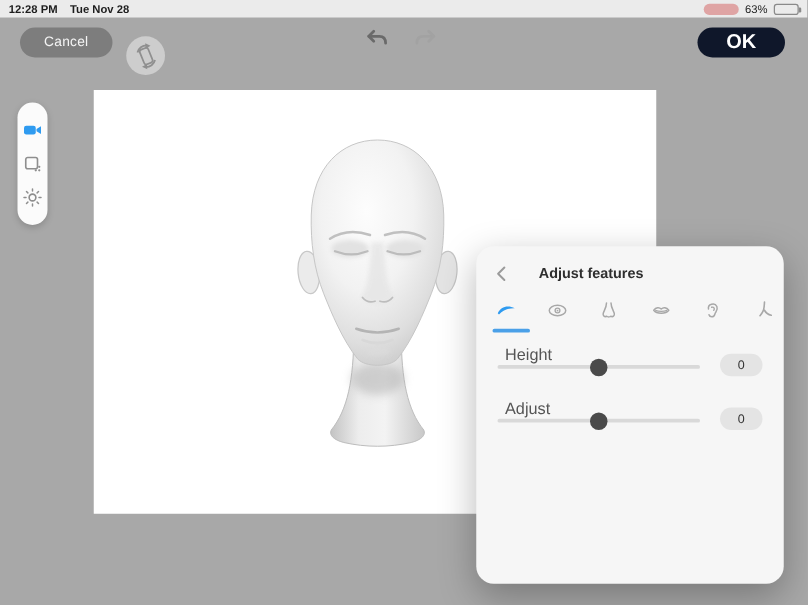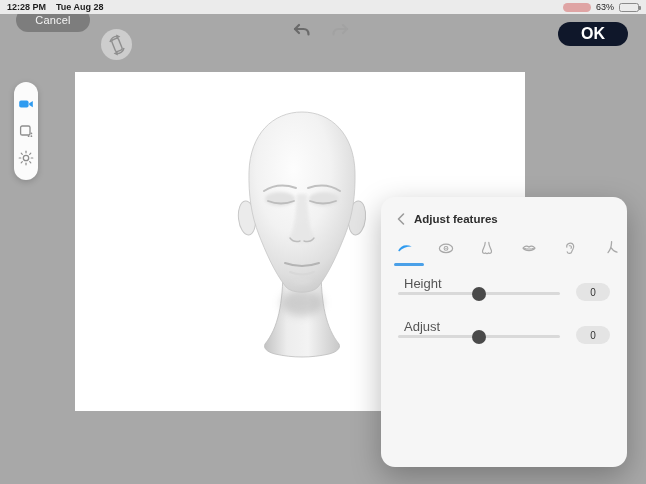--- a/index.html
+++ b/index.html
@@ -11,21 +11,21 @@
     display:flex; align-items:center; justify-content:space-between; padding:0 7px; z-index:30; }
   .sb-left { display:flex; gap:10px; font-size:9px; font-weight:bold; color:#1d1d1d; }
   .sb-right { display:flex; align-items:center; gap:5px; }
   .rec-pill { width:28px; height:9px; border-radius:5px; background:#dfa4a4; }
   .batt-label { font-size:9px; font-weight:normal; color:#1d1d1d; }
   .battery { position:relative; width:20px; height:9px; border:1px solid #8a8a8a; border-radius:2.5px; padding:1px; }
   .battery .fill { height:100%; background:#2f2f2f; border-radius:1px; }
   .battery .nub { position:absolute; right:-3px; top:2.5px; width:2px; height:4px; background:#8a8a8a; border-radius:0 1px 1px 0; }
 
   
-  .btn-cancel { position:absolute; left:16px; top:8px; width:74px; height:24px; border-radius:12px;
+  .btn-cancel { position:absolute; left:16px; top:22px; width:74px; height:24px; border-radius:12px;
     background:#7d7d7d; color:#f4f4f4; font-size:11px; display:flex; align-items:center; justify-content:center;
     letter-spacing:.2px; z-index:20; }
   .btn-ok { position:absolute; left:558px; top:22px; width:70px; height:24px; border-radius:12px;
     background:#0f172a; color:#fff; font-size:16px; font-weight:bold; display:flex; align-items:center; justify-content:center; z-index:20; }
   .btn-rotate { position:absolute; left:101px; top:29px; width:31px; height:31px; border-radius:50%;
     background:#cdcdcd; display:flex; align-items:center; justify-content:center; z-index:20; }
   .ico-undo { position:absolute; left:292px; top:23px; z-index:20; }
   .ico-redo { position:absolute; left:331px; top:23px; z-index:20; }
 
   
@@ -35,42 +35,42 @@
   .toolrail { position:absolute; left:14px; top:82px; width:24px; height:98px; background:#fbfbfb;
     border-radius:12px; box-shadow:0 2px 6px rgba(0,0,0,.18); display:flex; flex-direction:column;
     align-items:center; justify-content:space-around; padding:8px 0; z-index:10; }
   .tool { width:16px; height:16px; display:flex; align-items:center; justify-content:center; }
 
   
   .panel { position:absolute; left:381px; top:197px; width:246px; height:270px; background:#f6f6f6;
     border-radius:14px; box-shadow:0 10px 30px rgba(0,0,0,.28); z-index:15; }
   .panel-header { position:absolute; left:0; top:13px; width:100%; height:18px; display:flex; align-items:center; }
   .panel-back { margin-left:13px; width:14px; height:14px; display:flex; align-items:center; justify-content:center; }
-  .panel-title { margin-left:6px; font-size:11.5px; font-weight:bold; color:#2e2e2e; }
+  .panel-title { margin-left:23px; font-size:11.5px; font-weight:bold; color:#2e2e2e; }
   .tabs { position:absolute; left:13px; top:42px; width:228px; display:flex; justify-content:space-between; }
   .tab { width:22px; height:18px; display:flex; align-items:center; justify-content:center; }
   .tab-underline { position:absolute; left:13px; top:66px; width:30px; height:3px; border-radius:2px; background:#4aa0e8; }
 
   .slider-row { position:absolute; left:17px; width:212px; height:40px; }
   .slider-row.h { top:79px; }
   .slider-row.a { top:122px; }
   .slider-label { position:absolute; left:6px; top:0; font-size:13px; color:#555; }
   .slider-track { position:absolute; left:0; top:16px; width:162px; height:3px; background:#d9d9d9; border-radius:2px; }
   .slider-thumb { position:absolute; left:50%; top:-5.5px; width:14px; height:14px; margin-left:-7px;
     border-radius:50%; background:#4a4a4a; }
   .value-pill { position:absolute; right:0; top:7px; width:34px; height:18px; background:#e4e4e4;
     border-radius:9px; display:flex; align-items:center; justify-content:center; font-size:10px; color:#333; }
 </style>
 </head>
 <body>
 
 <div class="statusbar">
   <div class="sb-left">
     <span>12:28 PM</span>
-    <span>Tue Aug 28</span>
+    <span>Tue Nov 28</span>
   </div>
   <div class="sb-right">
     <span class="rec-pill"></span>
     <span class="batt-label">63%</span>
     <span class="battery">
       <span class="fill" style="width: 63%;"></span>
       <span class="nub"></span>
     </span>
   </div>
 </div>

